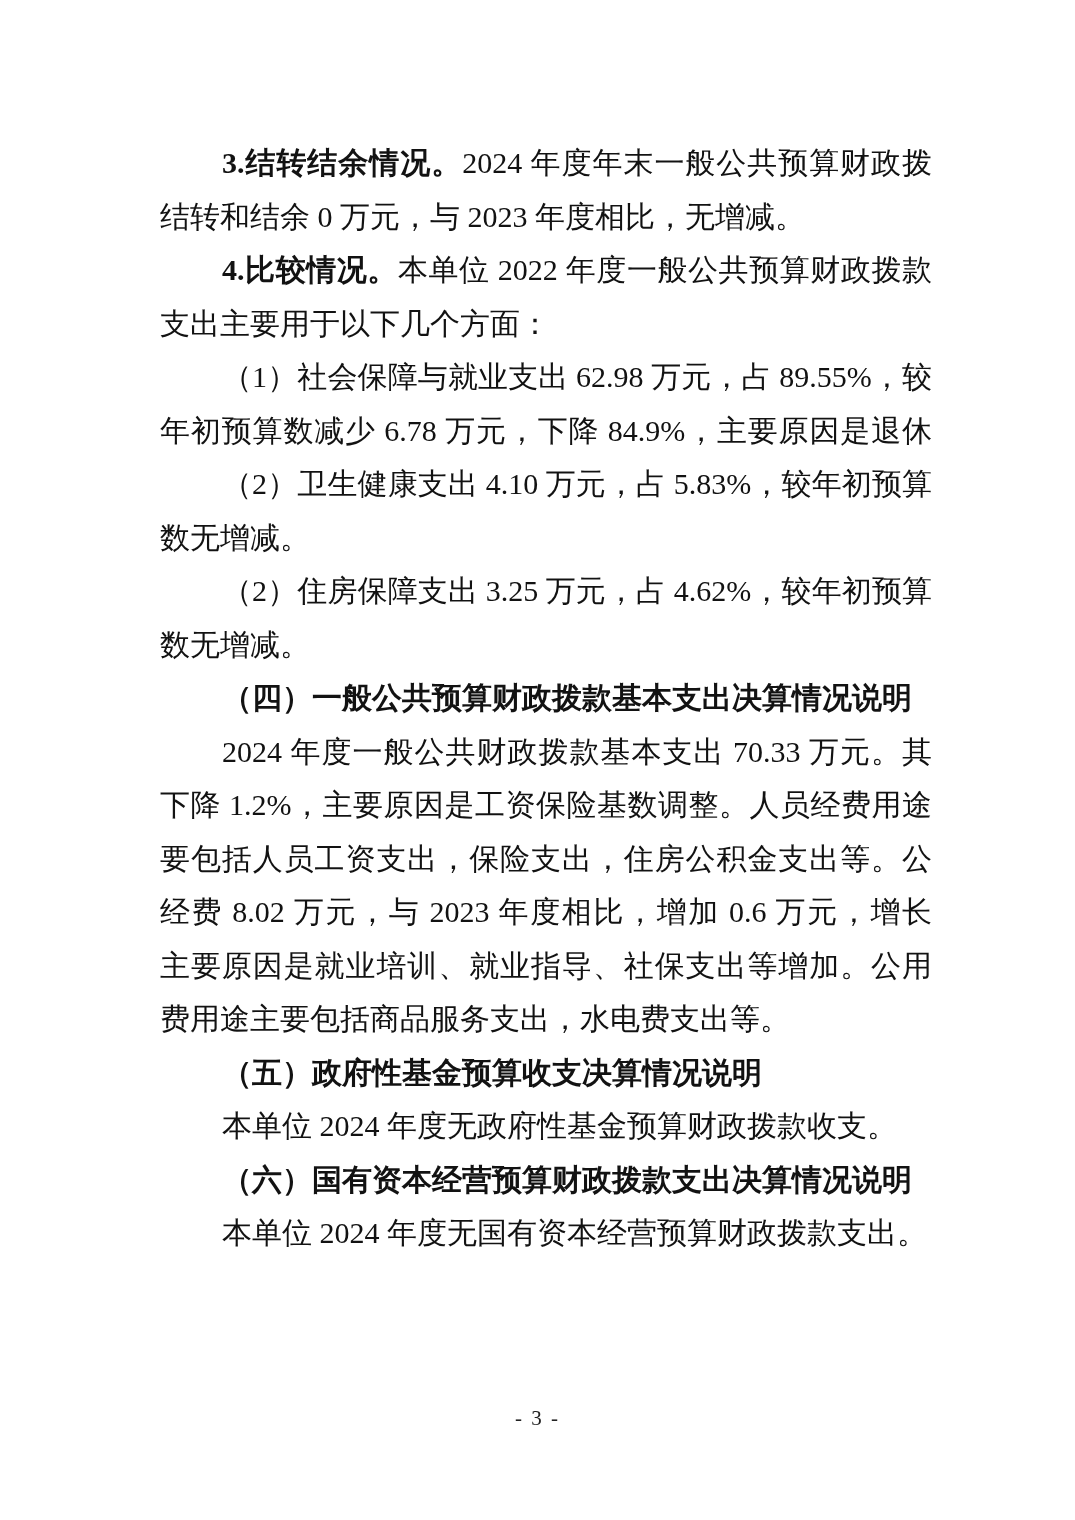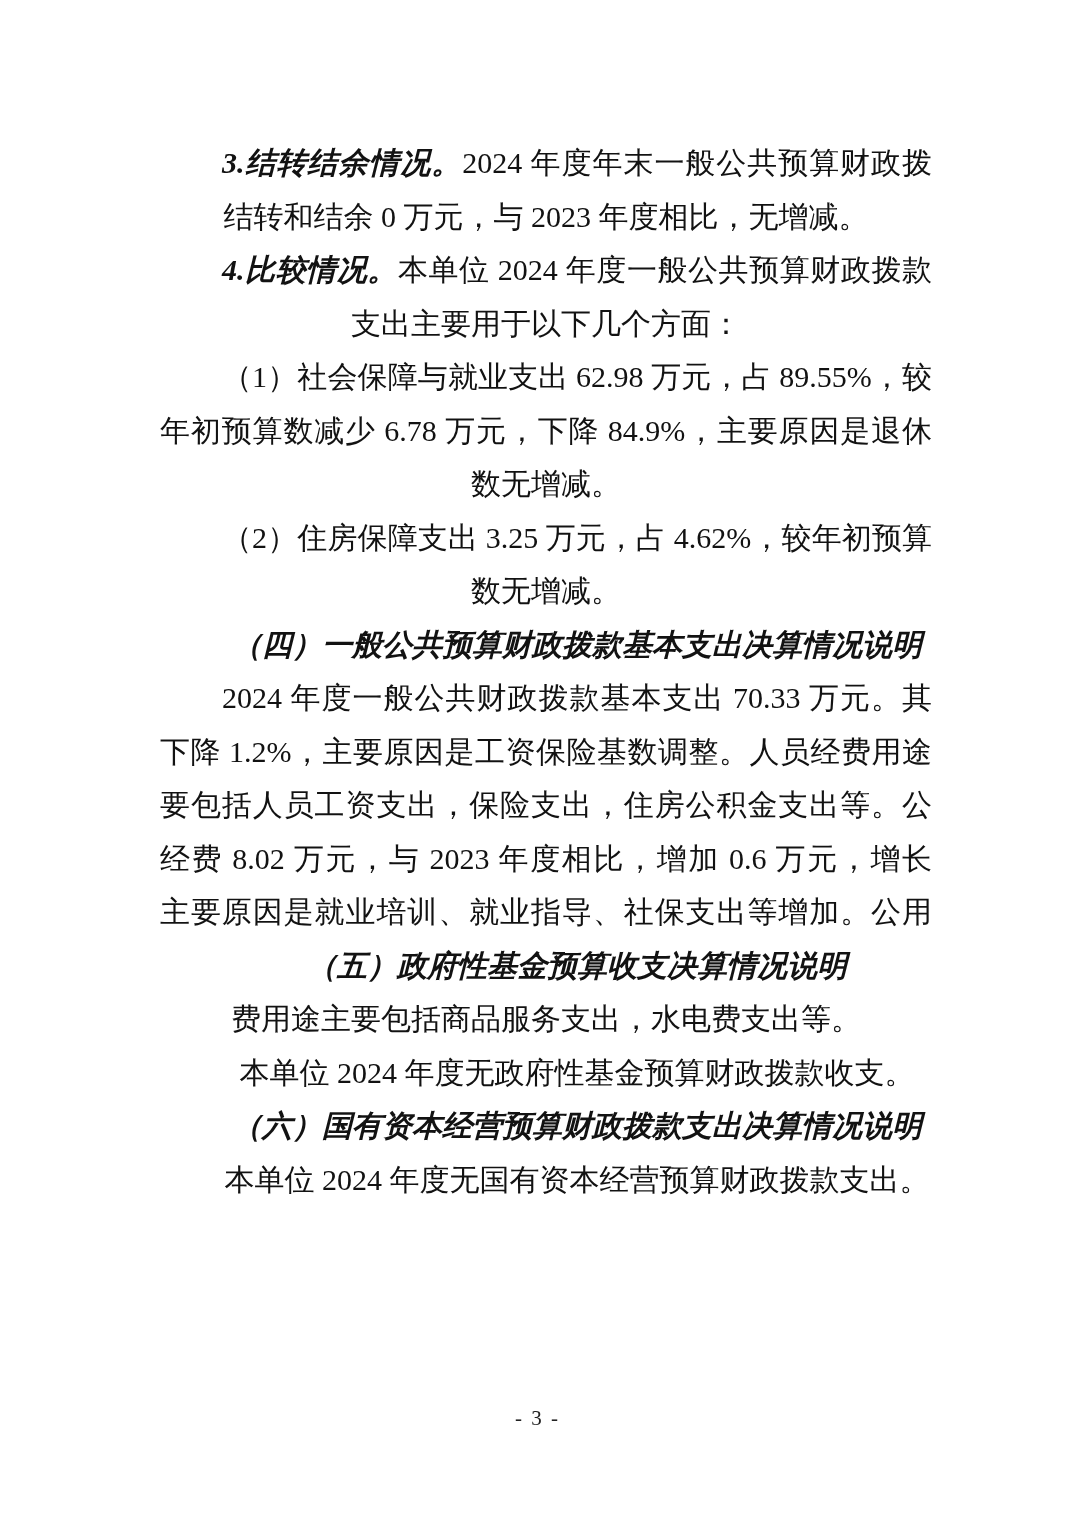--- a/index.html
+++ b/index.html
@@ -19,66 +19,67 @@
   .doc-body {
     position: absolute;
     left: 160px;
     top: 136px;
     width: 772px;
   }
   .line {
     font-size: 30px;
     line-height: 53.5px;
     height: 53.5px;
-    text-align: center;
+    text-align: left;
     white-space: normal;
     overflow: hidden;
   }
   .line.indent {
     text-indent: 62px;
   }
   .line.fill {
     text-align: justify;
     text-align-last: justify;
   }
   .seg { font-weight: normal; }
-  .seg.b { font-weight: bold; font-style: italic; }
+  .seg.b { font-weight: bold; }
   .footer {
     position: absolute;
     left: 0;
     top: 1404px;
     width: 1075px;
     text-align: center;
     font-size: 21px;
     line-height: 28px;
     color: #222222;
     letter-spacing: 2px;
   }
 </style>
 </head>
 <body>
 
 <div class="page">
   <main class="doc-body">
 
   <div class="line indent fill"><span class="seg b">3.结转结余情况。</span><span class="seg">2024 年度年末一般公共预算财政拨款</span></div>
       <div class="line"><span class="seg">结转和结余 0 万元，与 2023 年度相比，无增减。</span></div>
-      <div class="line indent fill"><span class="seg b">4.比较情况。</span><span class="seg">本单位 2024 年度一般公共预算财政拨款</span></div>
+      <div class="line indent fill"><span class="seg b">4.比较情况。</span><span class="seg">本单位 2022 年度一般公共预算财政拨款</span></div>
       <div class="line"><span class="seg">支出主要用于以下几个方面：</span></div>
       <div class="line indent fill"><span class="seg">（1）社会保障与就业支出 62.98 万元，占 89.55%，较</span></div>
       <div class="line fill"><span class="seg">年初预算数减少 6.78 万元，下降 84.9%，主要原因是退休工</span></div>
+      <div class="line indent fill"><span class="seg">（2）卫生健康支出 4.10 万元，占 5.83%，较年初预算</span></div>
       <div class="line"><span class="seg">数无增减。</span></div>
       <div class="line indent fill"><span class="seg">（2）住房保障支出 3.25 万元，占 4.62%，较年初预算</span></div>
       <div class="line"><span class="seg">数无增减。</span></div>
       <div class="line indent"><span class="seg b">（四）一般公共预算财政拨款基本支出决算情况说明</span></div>
       <div class="line indent fill"><span class="seg">2024 年度一般公共财政拨款基本支出 70.33 万元。其中：</span></div>
       <div class="line fill"><span class="seg">下降 1.2%，主要原因是工资保险基数调整。人员经费用途主</span></div>
       <div class="line fill"><span class="seg">要包括人员工资支出，保险支出，住房公积金支出等。公用</span></div>
       <div class="line fill"><span class="seg">经费 8.02 万元，与 2023 年度相比，增加 0.6 万元，增长 8.1%，</span></div>
       <div class="line fill"><span class="seg">主要原因是就业培训、就业指导、社保支出等增加。公用经</span></div>
+      <div class="line"><span class="seg">费用途主要包括商品服务支出，水电费支出等。</span></div>
       <div class="line indent"><span class="seg b">（五）政府性基金预算收支决算情况说明</span></div>
-      <div class="line"><span class="seg">费用途主要包括商品服务支出，水电费支出等。</span></div>
       <div class="line indent"><span class="seg">本单位 2024 年度无政府性基金预算财政拨款收支。</span></div>
       <div class="line indent"><span class="seg b">（六）国有资本经营预算财政拨款支出决算情况说明</span></div>
       <div class="line indent"><span class="seg">本单位 2024 年度无国有资本经营预算财政拨款支出。</span></div>
     </main>
   <div class="footer">- 3 -</div>
 </div>
 
 </body></html>

